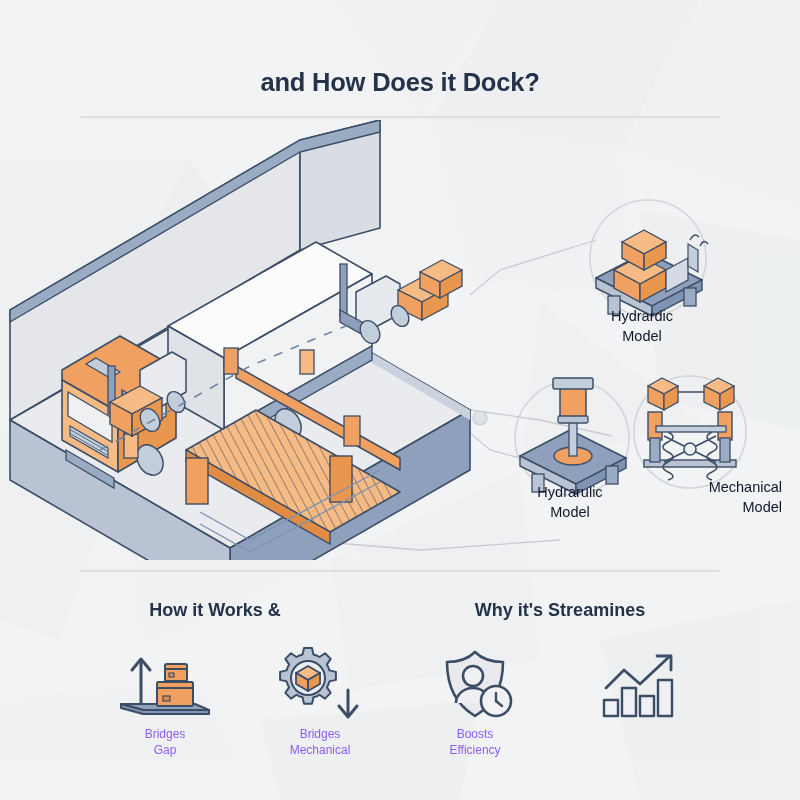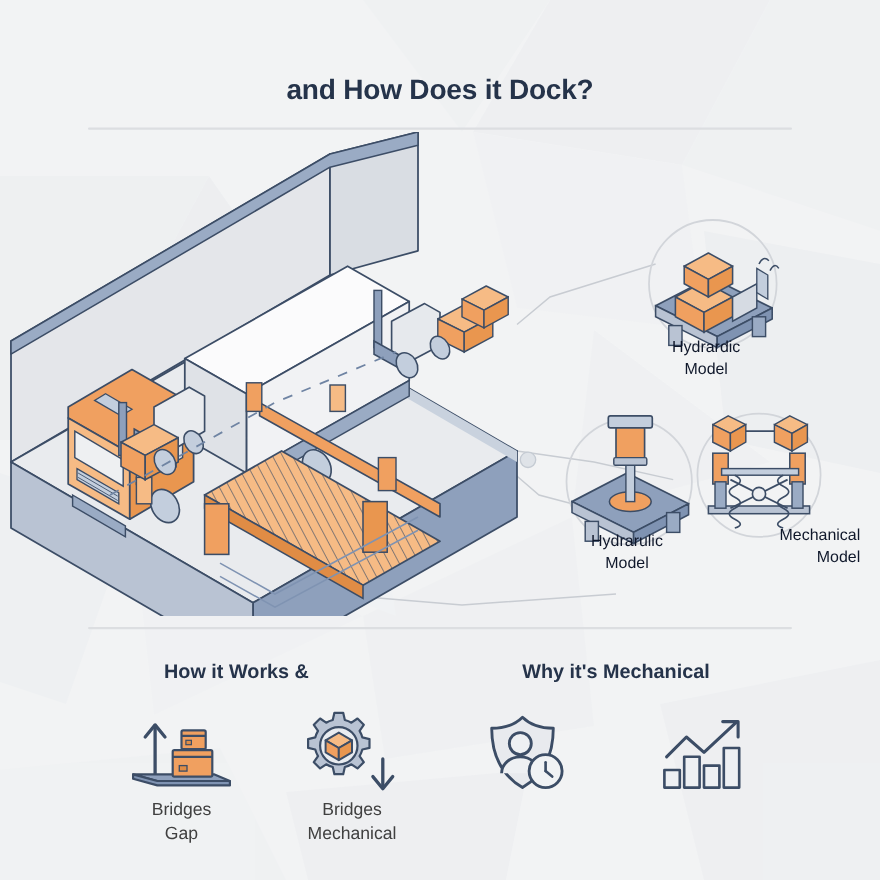--- a/index.html
+++ b/index.html
@@ -46,21 +46,21 @@
   .section-head {
     position:absolute; font-size:18px; font-weight:bold; color:#25334a;
     text-align:center; width:300px;
   }
   #head-how { left:65px; top:600px; }
   #head-why { left:410px; top:600px; }
 
   .feature { position:absolute; width:120px; text-align:center; }
   .feature .ficon { height:78px; display:flex; align-items:flex-end; justify-content:center; }
   .feature .flabel {
-    margin-top:6px; font-size:16px; line-height:1.35; color:#404040;
+    margin-top:6px; font-size:12px; line-height:1.35; color:#8b5cf6;
   }
   #feature-bridges-gap      { left:105px; top:642px; }
   #feature-smooth-transition{ left:260px; top:642px; }
   #feature-boosts-efficiency{ left:415px; top:642px; }
   #feature-streamines-ops   { left:578px; top:642px; }
 </style>
 </head>
 <body>
 
 <svg id="bg-poly" width="800" height="800" viewBox="0 0 800 800">
@@ -315,21 +315,21 @@
     <span>Model</span>
   </div>
   <div class="model-label" id="label-model-3">
     <span>Mechanical</span><br>
     <span>Model</span>
   </div>
 
   <div class="divider" id="divider-bottom"></div>
 
   <div class="section-head" id="head-how">How it Works &amp;</div>
-  <div class="section-head" id="head-why">Why it's Mechanical</div>
+  <div class="section-head" id="head-why">Why it's Streamines</div>
 
   <div class="feature" id="feature-bridges-gap">
     <div class="ficon">
       <svg width="104" height="74" viewBox="0 0 104 74">
 
         <g stroke="#3c4d66" stroke-width="3" fill="none" stroke-linecap="round" stroke-linejoin="round">
           <line x1="28" y1="58" x2="28" y2="14"></line>
           <polyline points="19,24 28,13 37,24"></polyline>
         </g>
 
@@ -388,20 +388,24 @@
         <path d="M52,6 C44,14 32,16 24,16 C24,40 32,58 52,70 C72,58 80,40 80,16 C72,16 60,14 52,6 Z" fill="#e8eaee" stroke="#3c4d66" stroke-width="2.6" stroke-linejoin="round"></path>
         <circle cx="50" cy="30" r="10" fill="#eef0f3" stroke="#3c4d66" stroke-width="2.6"></circle>
         <path d="M33,57 a17,15 0 0 1 34,0" fill="#eef0f3" stroke="#3c4d66" stroke-width="2.6" stroke-linejoin="round"></path>
         <circle cx="73" cy="55" r="15" fill="#f0f2f4" stroke="#3c4d66" stroke-width="2.6"></circle>
         <g stroke="#3c4d66" stroke-width="2.4" stroke-linecap="round">
           <line x1="73" y1="47" x2="73" y2="55"></line>
           <line x1="73" y1="55" x2="79" y2="60"></line>
         </g>
       </svg>
     </div>
+    <div class="flabel">
+      <span>Boosts</span><br>
+      <span>Efficiency</span>
+    </div>
   </div>
 
   <div class="feature" id="feature-streamines-ops">
     <div class="ficon">
       <svg width="104" height="74" viewBox="0 0 104 74">
         <g fill="#eef0f3" stroke="#3c4d66" stroke-width="2.4" stroke-linejoin="round">
           <rect x="18" y="54" width="14" height="16"></rect>
           <rect x="36" y="42" width="14" height="28"></rect>
           <rect x="54" y="50" width="14" height="20"></rect>
           <rect x="72" y="34" width="14" height="36"></rect>

